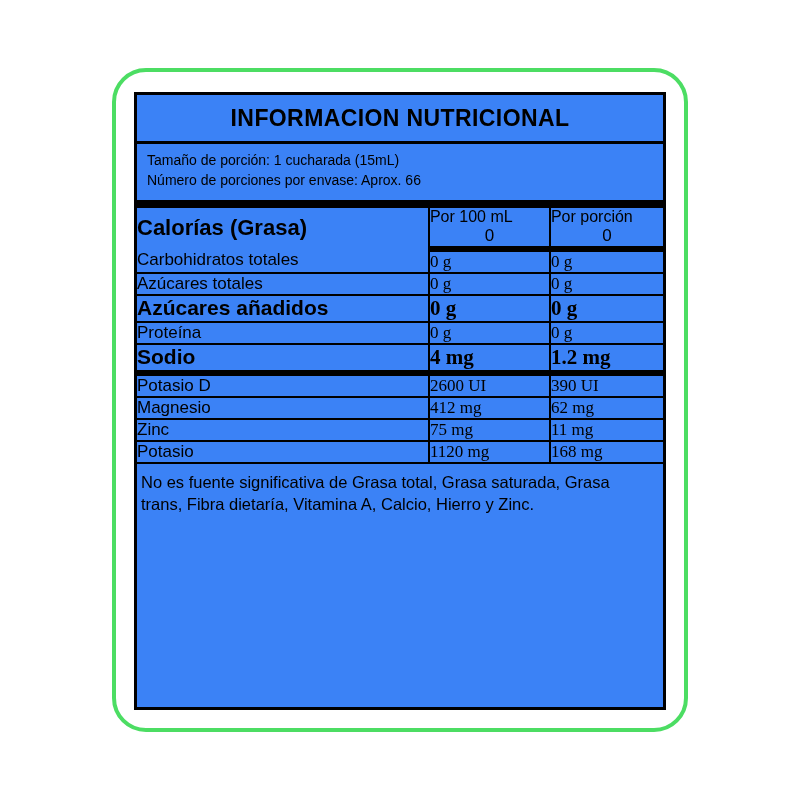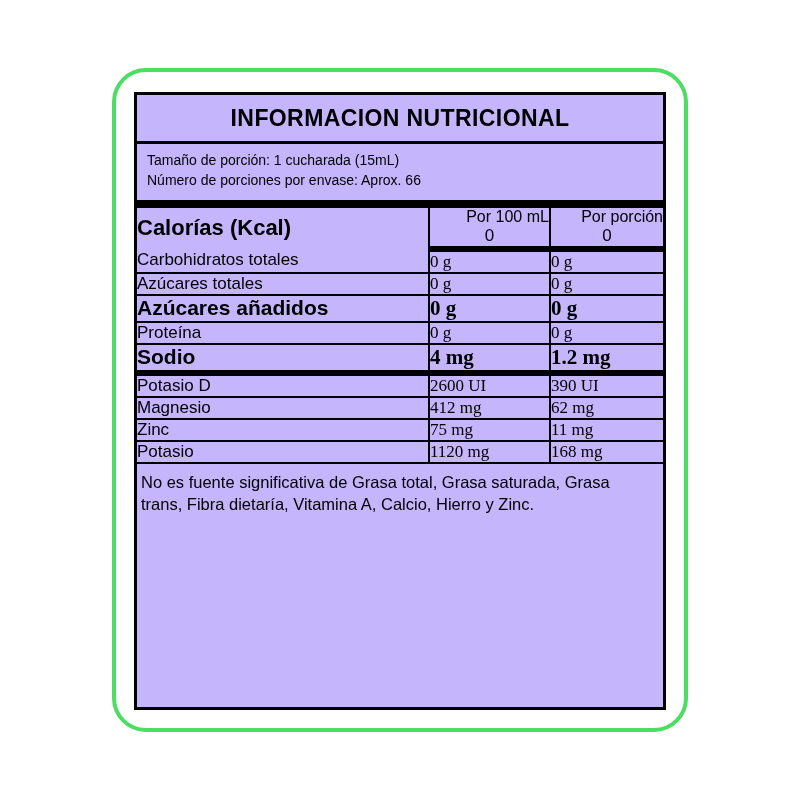--- a/index.html
+++ b/index.html
@@ -37,21 +37,21 @@
 
   
   .panel {
     position: absolute;
     left: 134px;
     top: 92px;
     width: 532px;
     height: 618px;
     border: 3px solid #000000;
     box-sizing: border-box;
-    background: #c4b5fd;
+    background: #3b82f6;
     display: flex;
     flex-direction: column;
   }
 
   .panel-title {
     text-align: center;
     font-size: 23px;
     font-weight: 700;
     letter-spacing: 0.4px;
     padding: 10px 0 10px 0;
@@ -102,21 +102,21 @@
   .bold-row .cell-name,
   .bold-row .cell-num { font-weight: 700; font-size: 21px; }
 
   .cal-label {
     font-weight: 700;
     font-size: 22px;
     padding-left: 12px;
   }
 
   .hdr-cell {
-    text-align: right;
+    text-align: left;
     font-size: 16px;
     padding: 5px 2px 5px 2px;
     border-bottom: 2px solid #000000;
   }
 
   .cal-num {
     text-align: center;
     font-size: 17px;
     padding: 5px 2px;
   }
@@ -149,21 +149,21 @@
 
     <table class="nutri">
       <colgroup>
         <col class="c-name">
         <col class="c-100">
         <col class="c-port">
       </colgroup>
       <tbody>
 
         <tr class="row-none">
-          <td class="cell-name cal-label" rowspan="2">Calorías (Kcal)</td>
+          <td class="cell-name cal-label" rowspan="2">Calorías (Grasa)</td>
           <td class="hdr-cell vsep-left">Por 100 mL</td>
           <td class="hdr-cell vsep-left">Por porción</td>
         </tr>
         <tr class="row-thick">
           <td class="cal-num vsep-left">0</td>
           <td class="cal-num vsep-left">0</td>
         </tr>
 
         <tr class="row-thin">
           <td class="cell-name">Carbohidratos totales</td>

